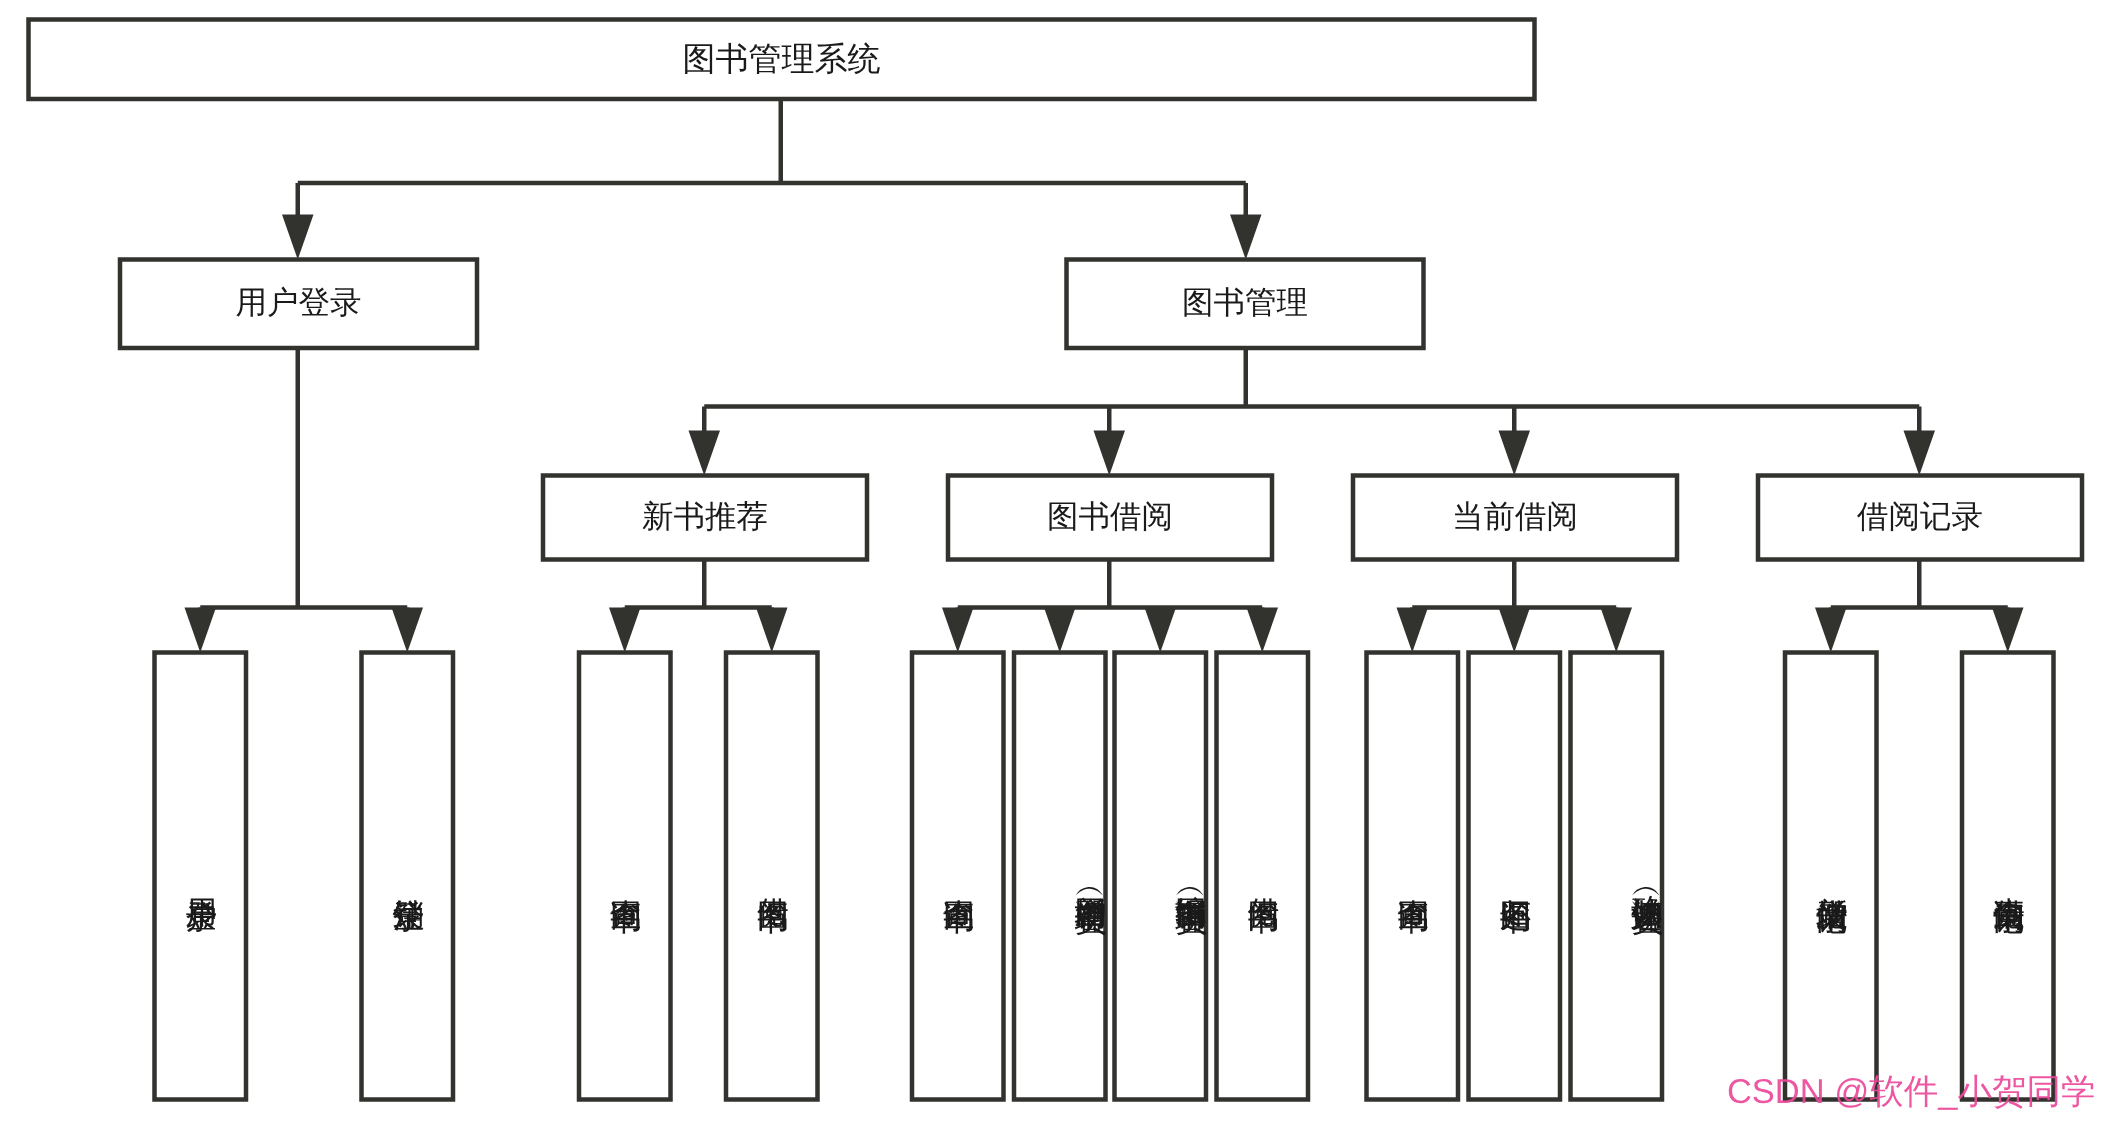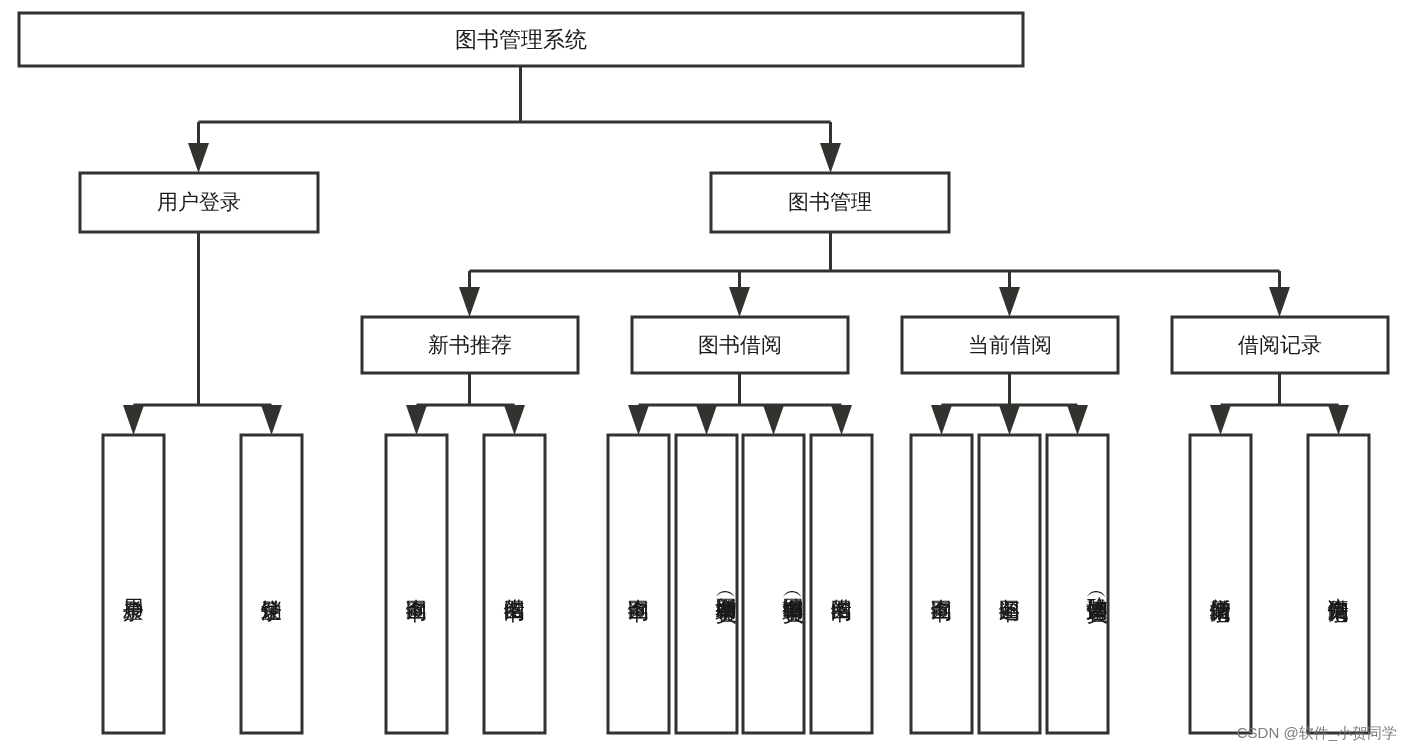--- a/index.html
+++ b/index.html
@@ -67,22 +67,22 @@
     text-orientation: upright;
     white-space: nowrap;
     pointer-events: none;
     letter-spacing: 1px;
   }
   .watermark {
     position: absolute;
     right: 8px;
     bottom: 4px;
     font-family: "Liberation Sans", "DejaVu Sans", sans-serif;
-    font-size: 15px;
-    color: #737373;
+    font-size: 23px;
+    color: #ec4899;
     opacity: 0.92;
     white-space: nowrap;
     pointer-events: none;
   }
 </style>
 </head>
 <body>
 
 <div id="diagram-root">
 

